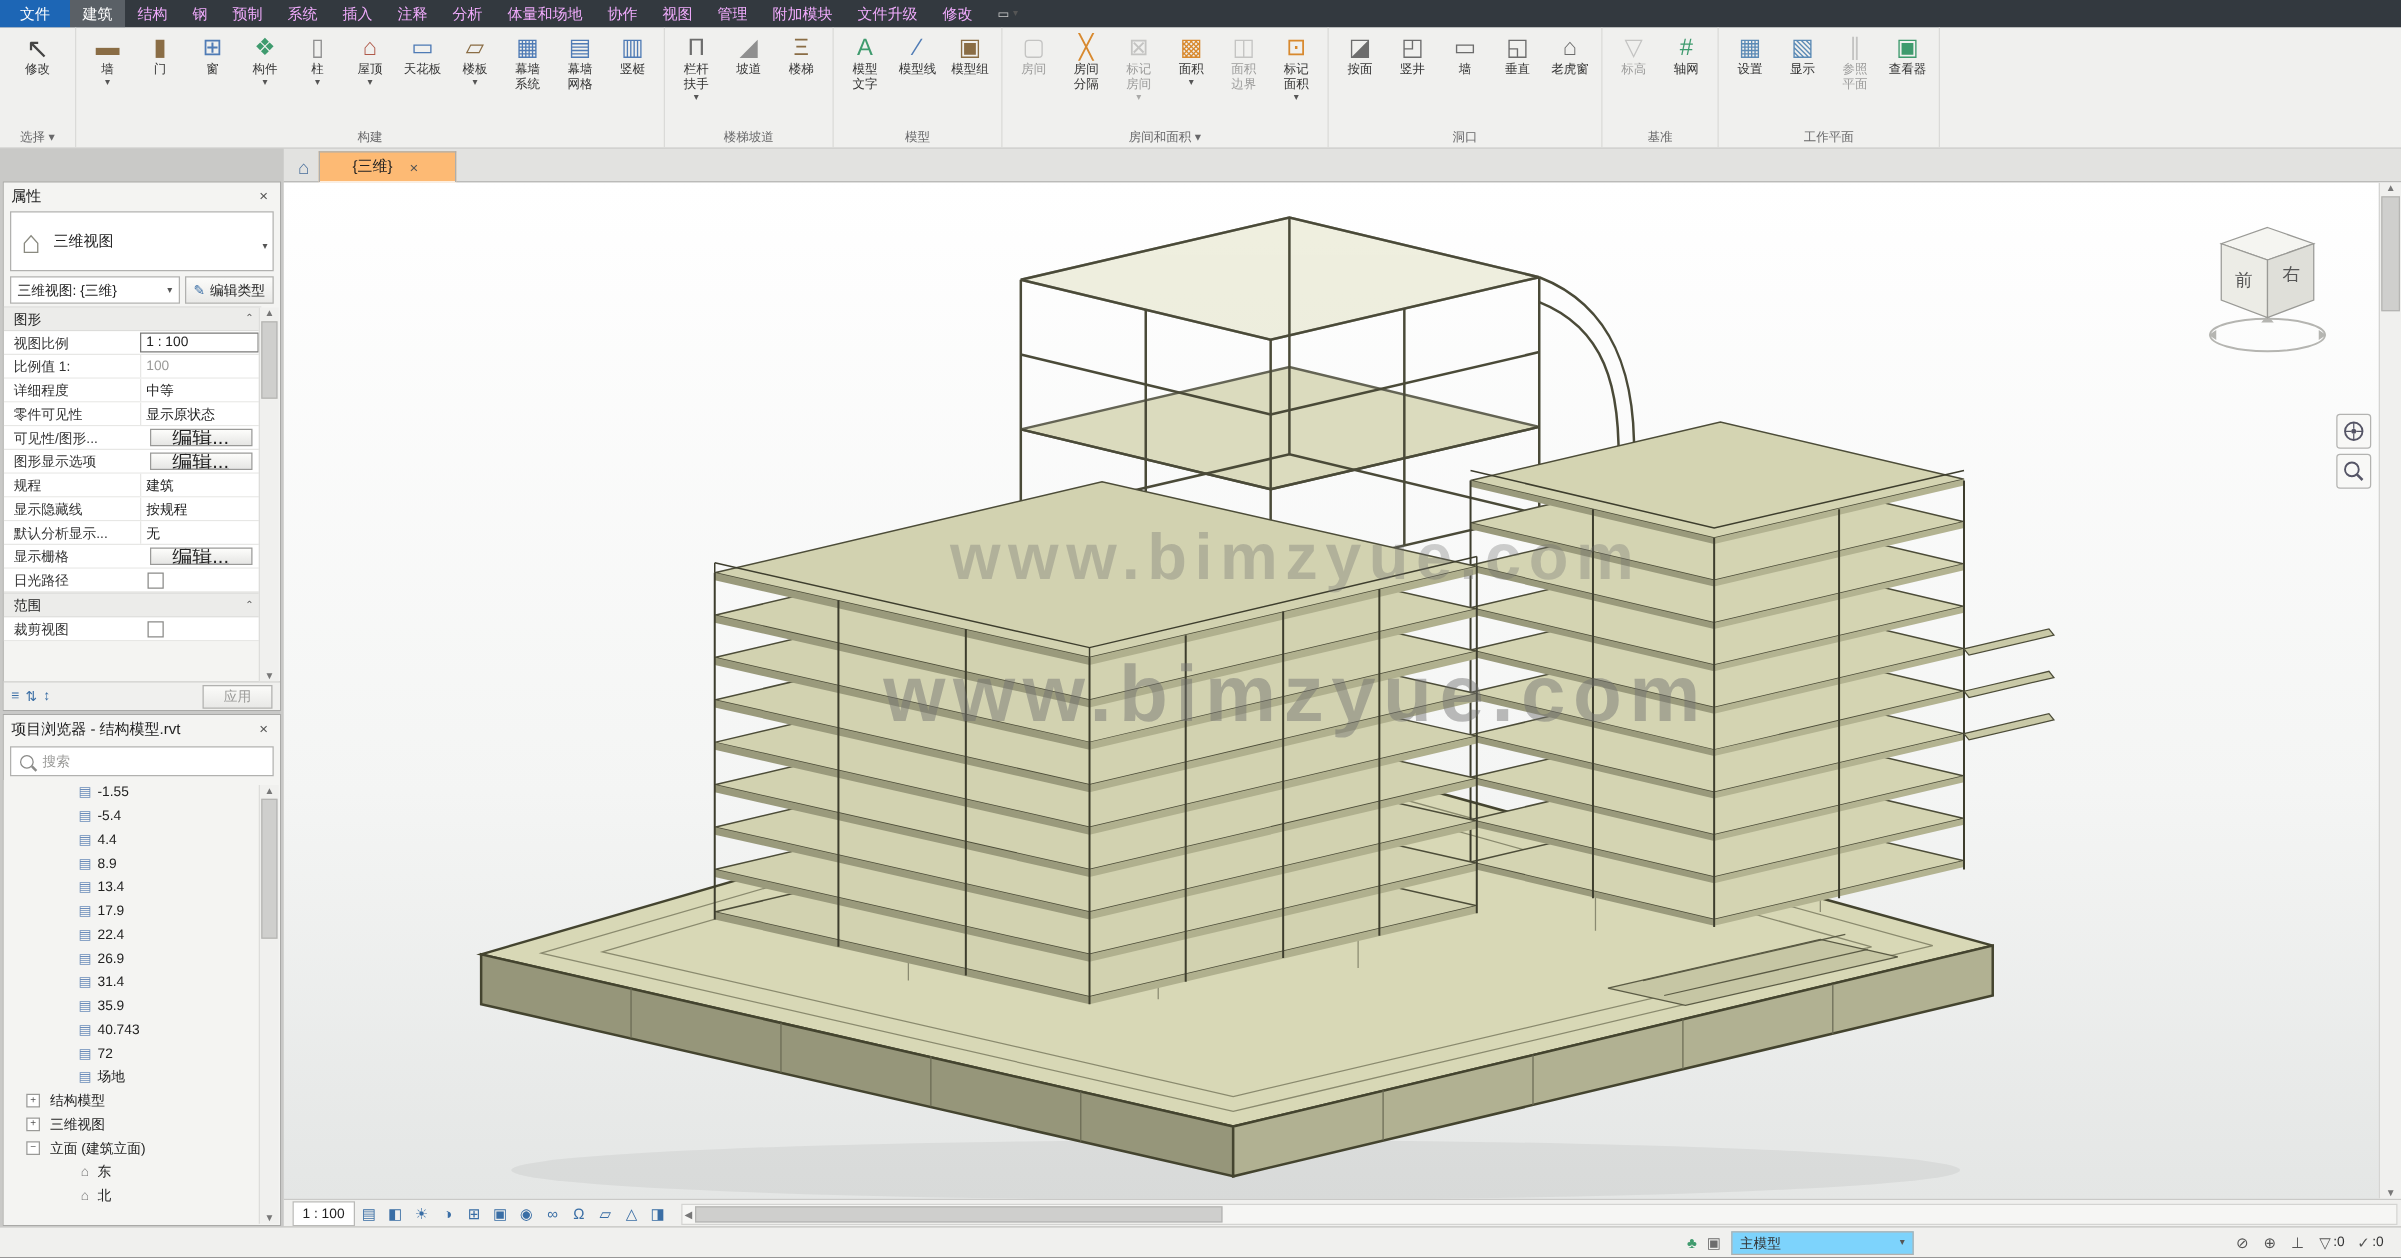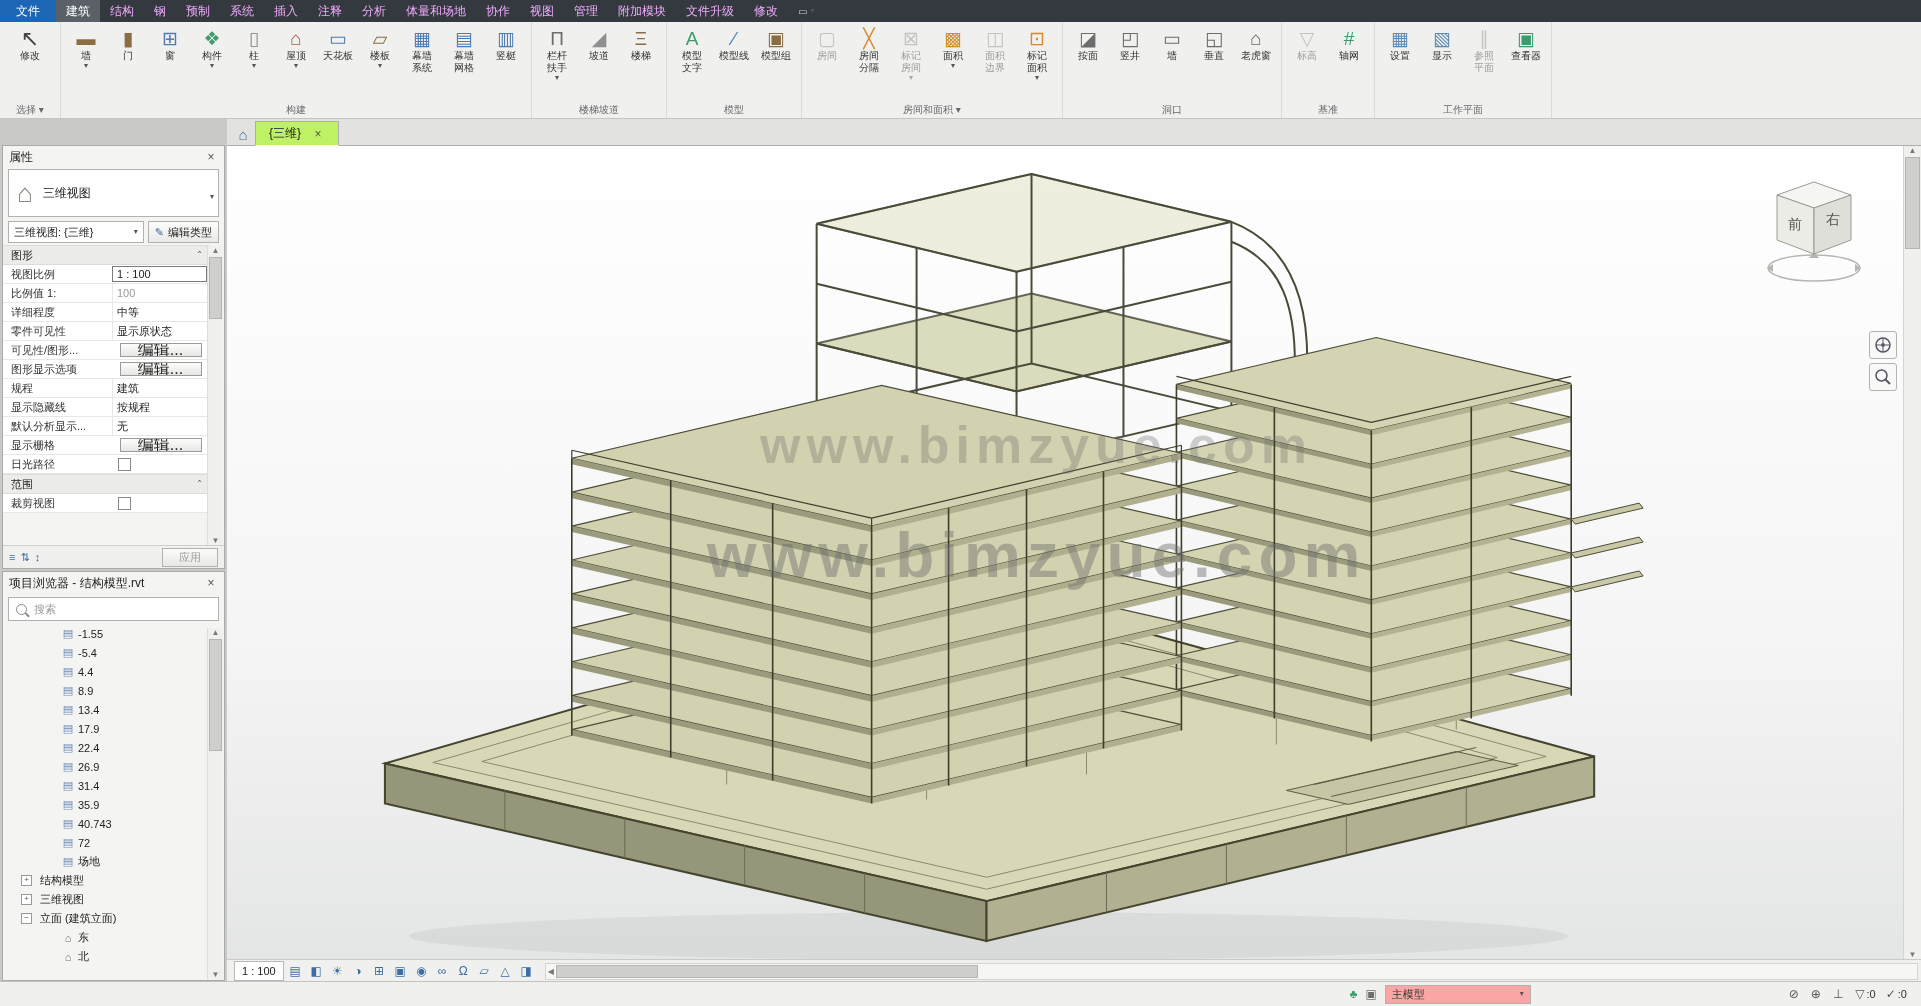--- a/index.html
+++ b/index.html
@@ -73,41 +73,41 @@
   .expander{width:9px;height:9px;border:1px solid #9a9a98;background:#fff;font-size:8px;line-height:7px;text-align:center;color:#555;flex:none;}
   .expander:empty{border:none;background:transparent;}
   .tree-ic{font-size:11px;width:12px;text-align:center;}
   .tree-ic:empty{width:0;}
   .bscroll{top:56px;bottom:1px;}
 
   
   .canvas{position:absolute;left:227px;top:0;right:0;bottom:0;display:flex;flex-direction:column;}
   .tabrow{height:26px;background:#e2e2e0;display:flex;align-items:flex-end;padding-left:4px;border-bottom:1px solid #aeaeac;}
   .home-btn{width:24px;height:22px;display:flex;align-items:center;justify-content:center;font-size:15px;color:#4a6f9b;}
-  .vtab{background:#bef264;border:1px solid #aeaeac;border-bottom:1px solid #fff;margin-bottom:-1px;height:23px;display:flex;align-items:center;gap:10px;padding:0 13px;font-size:12px;}
+  .vtab{background:#fdba74;border:1px solid #aeaeac;border-bottom:1px solid #fff;margin-bottom:-1px;height:23px;display:flex;align-items:center;gap:10px;padding:0 26px;font-size:12px;}
   .draw{flex:1;position:relative;background:linear-gradient(180deg,#ffffff 0%,#f4f5f4 60%,#e4e6e5 100%);overflow:hidden;}
   .draw svg.model{position:absolute;left:0;top:0;width:calc(100% - 17px);height:100%;}
   .vscroll{position:absolute;right:0;top:0;bottom:0;width:17px;background:#f0f0ee;border-left:1px solid #d4d4d2;display:flex;flex-direction:column;align-items:center;font-size:8px;color:#777;}
   .vscroll .thumb{width:13px;}
   .viewcube{position:absolute;right:52px;top:22px;width:110px;height:125px;}
   .navbar{position:absolute;right:24px;top:185px;display:flex;flex-direction:column;gap:4px;}
   .nav-btn{width:26px;height:26px;background:#f8f8f6;border:1px solid #b3b3b1;border-radius:3px;display:flex;align-items:center;justify-content:center;}
   .bottombar{height:22px;background:#f0f0ee;border-top:1px solid #c9c9c7;display:flex;align-items:center;padding-left:7px;gap:1px;}
   .vc{min-width:19px;height:18px;display:flex;align-items:center;justify-content:center;font-size:12px;color:#3a6ea5;}
   .vc.wide{padding:0 7px;border:1px solid #b9b9b7;background:#fff;color:#222;font-size:11px;}
   .hscroll{flex:1;height:15px;margin:0 3px 0 8px;background:#f6f6f4;border:1px solid #d4d4d2;display:flex;align-items:center;font-size:8px;color:#777;padding:0 2px;}
   .hthumb{height:11px;width:420px;background:#cfcfcd;border:1px solid #b5b5b3;margin-left:2px;}
 
   
   .statusbar{position:absolute;bottom:0;left:0;right:0;height:24px;background:#f0f0ee;border-top:1px solid #c2c2c0;display:flex;align-items:center;padding:0 8px;font-size:11px;color:#333;}
   .hint{white-space:nowrap;overflow:hidden;}
   .mid-ics{margin-left:auto;display:flex;gap:8px;align-items:center;}
   .sic{display:flex;align-items:center;gap:2px;font-size:12px;color:#555;}
   .sic .cnt{font-size:11px;color:#333;}
-  .ws-select{border:1px solid #b1b1af;background:#fca5a5;height:17px;width:132px;display:flex;align-items:center;padding:0 6px;font-size:11px;margin:0 8px;}
+  .ws-select{border:1px solid #b1b1af;background:#7dd3fc;height:17px;width:132px;display:flex;align-items:center;padding:0 6px;font-size:11px;margin:0 8px;}
   .ws-select span:first-child{flex:1;}
   .right-ics{display:flex;gap:10px;align-items:center;margin-left:250px;margin-right:6px;}
 </style>
 </head>
 <body>
 
 <div class="app">
 
   <div class="menubar">
     <div class="file-btn">文件</div>

